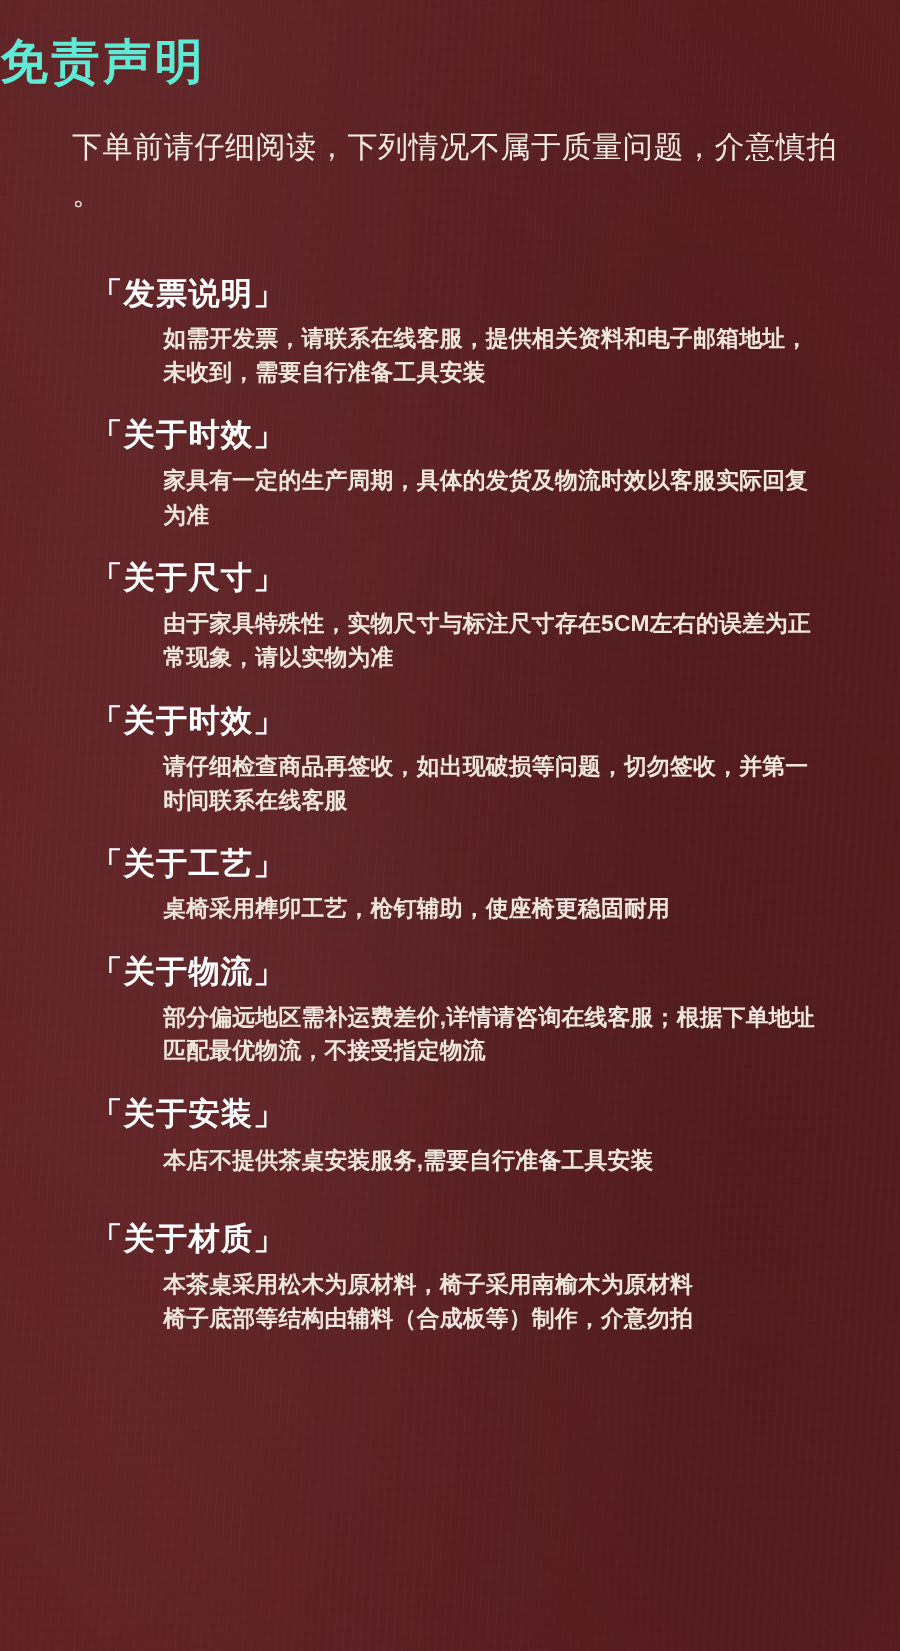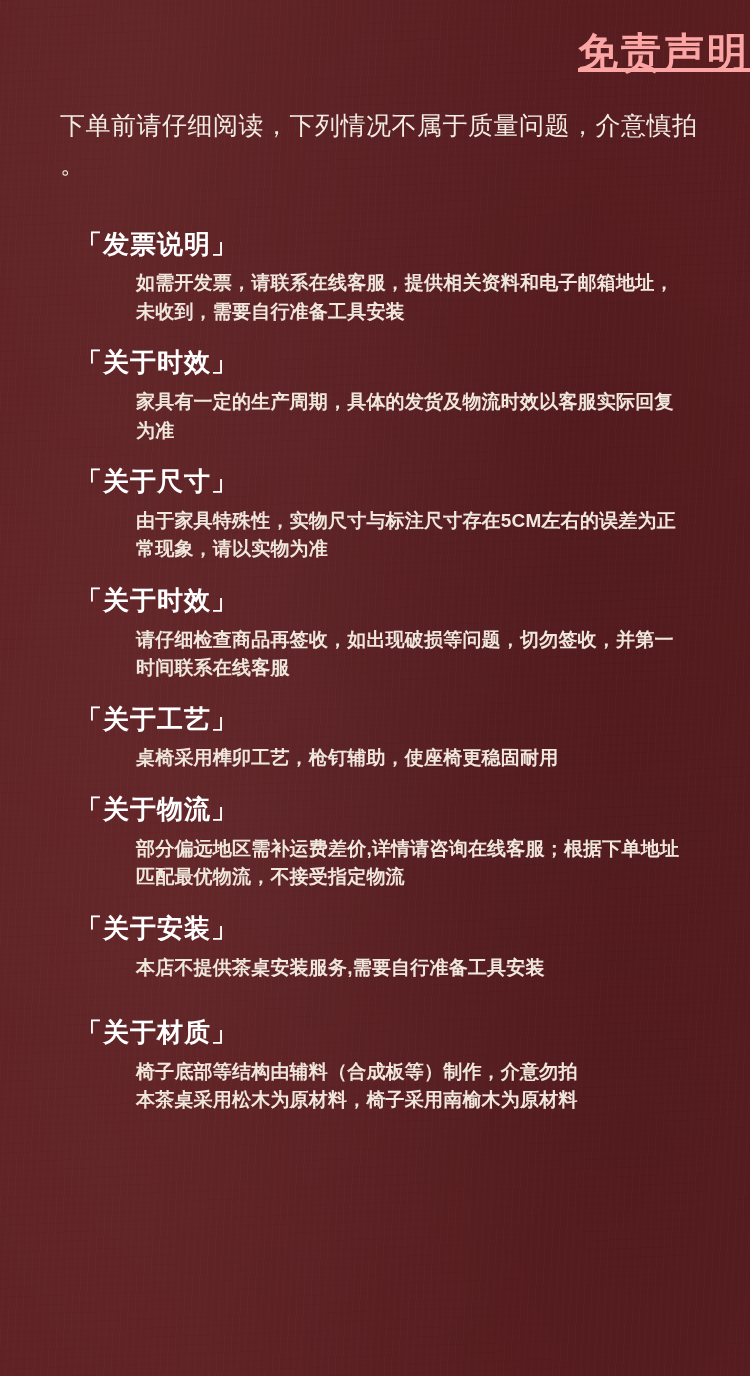--- a/index.html
+++ b/index.html
@@ -30,35 +30,35 @@
     z-index: 1;
   }
   .page {
     position: relative;
     z-index: 2;
     width: 750px;
     height: 1376px;
     box-sizing: border-box;
   }
   .title {
-    text-align: right;
-    color: #fca5a5;
+    text-align: left;
+    color: #5eead4;
     font-size: 40px;
     font-weight: bold;
     letter-spacing: 3px;
     padding-top: 28px;
     line-height: 1.2;
-    text-decoration: underline;
   }
   .intro {
     color: #f3ece2;
     font-size: 25px;
     line-height: 1.55;
     margin: 30px 52px 0 60px;
     letter-spacing: 0.5px;
+    font-family: Liberation Mono, monospace;
   }
   .sections {
     margin-top: 44px;
     padding: 0 0 0 0;
   }
   .section {
     margin-bottom: 20px;
   }
   .section-title {
     color: #ffffff;
@@ -145,19 +145,19 @@
     <div class="section">
       <div class="section-title">「关于安装」</div>
       <div class="section-body">
         <span class="line">本店不提供茶桌安装服务,需要自行准备工具安装</span>
       </div>
     </div>
 
     <div class="section spaced-top">
       <div class="section-title">「关于材质」</div>
       <div class="section-body">
+        <span class="line">本茶桌采用松木为原材料，椅子采用南榆木为原材料</span>
         <span class="line">椅子底部等结构由辅料（合成板等）制作，介意勿拍</span>
-        <span class="line">本茶桌采用松木为原材料，椅子采用南榆木为原材料</span>
       </div>
     </div>
 
   </div>
 </div>
 
 </body></html>

